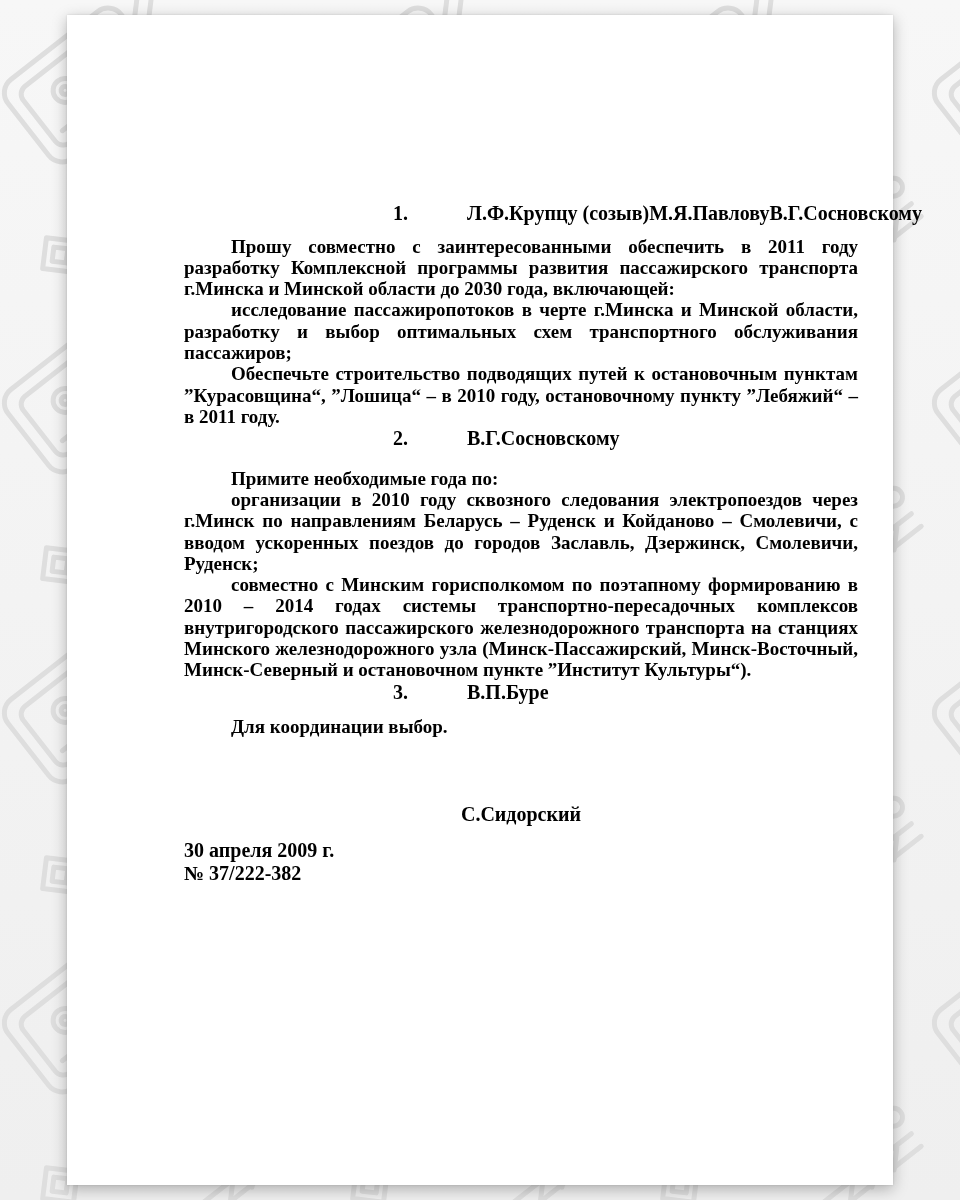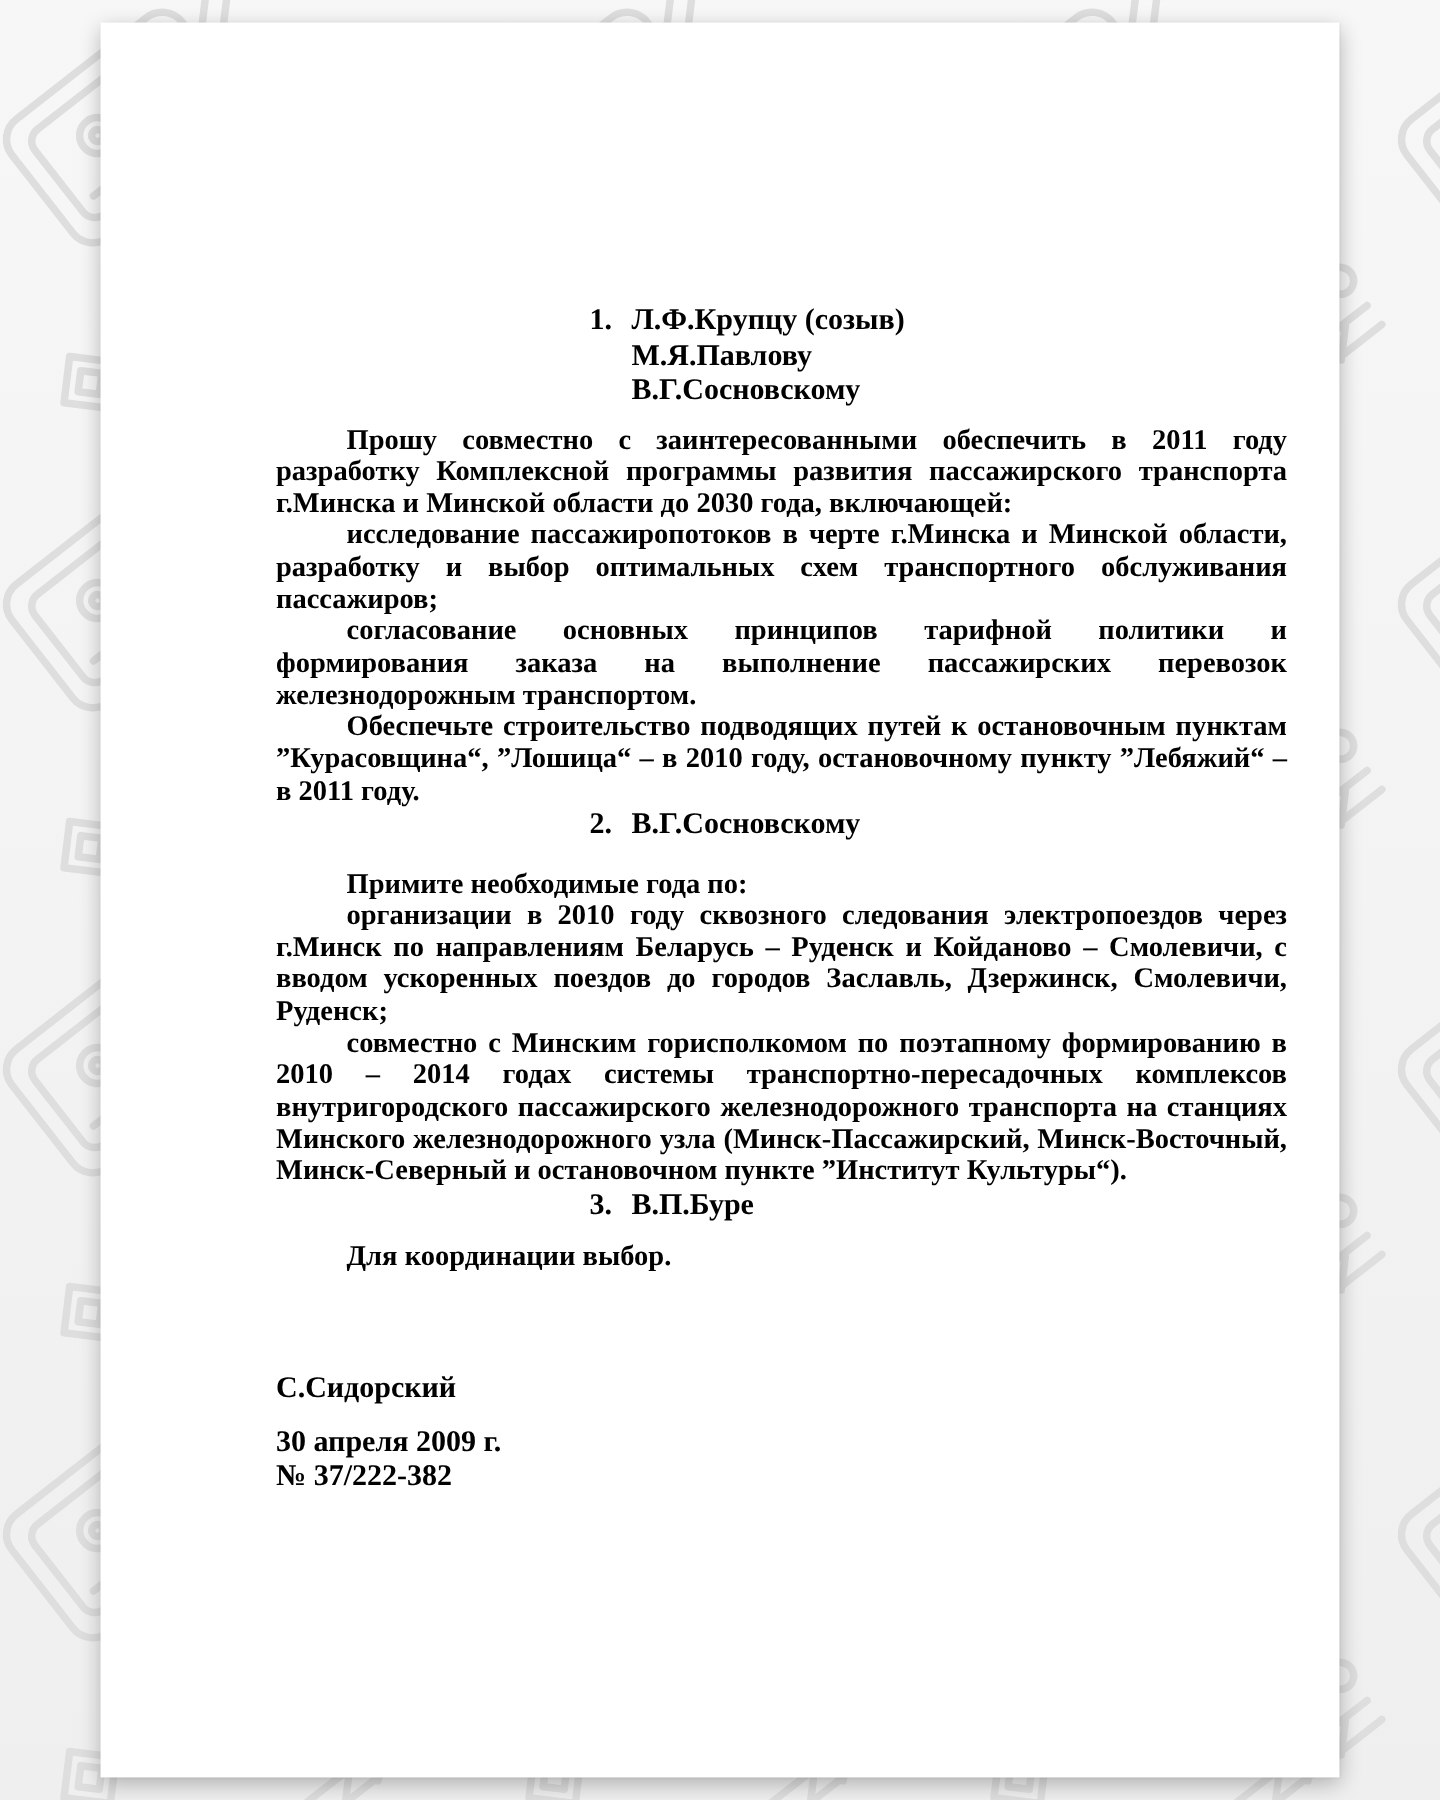--- a/index.html
+++ b/index.html
@@ -37,37 +37,38 @@
     display: flex;
     gap: 13px;
     padding-left: 209px;
     font-weight: bold;
     font-size: 20px;
     line-height: 23.5px;
     white-space: nowrap;
   }
   .sec-head .names {
     display: flex;
-    flex-direction: column;
+    flex-direction: row;
+    margin-left: 46px;
   }
   .u { text-underline-offset: 3px; }
   .bp {
     margin: 0;
     font-weight: bold;
     font-size: 19px;
     line-height: 21.3px;
     text-align: justify;
     text-indent: 47px;
   }
   .sec1 .sec-head { margin-bottom: 10px; }
   .sec2 .sec-head { margin-top: 0px; margin-bottom: 17px; }
   .sec3 .sec-head { margin-top: 0px; margin-bottom: 12px; }
   .signature {
     margin-top: 66px;
-    text-align: left;
+    text-align: center;
     font-weight: bold;
     font-size: 20px;
     line-height: 23.5px;
   }
   .dateblock {
     margin-top: 12px;
     font-weight: bold;
     font-size: 20px;
     line-height: 23.5px;
   }
@@ -124,21 +125,20 @@
       <div class="sec-head">
         <span>1.</span>
         <span class="names">
           <span>Л.Ф.Крупцу (созыв)</span>
           <span>М.Я.Павлову</span>
           <span class="u">В.Г.Сосновскому</span>
         </span>
       </div>
       <p class="bp">Прошу совместно с заинтересованными обеспечить в 2011 году разработку Комплексной программы развития пассажирского транспорта г.Минска и Минской области до 2030 года, включающей:</p>
       <p class="bp">исследование пассажиропотоков в черте г.Минска и Минской области, разработку и выбор оптимальных схем транспортного обслуживания пассажиров;</p>
-      <p class="bp">согласование основных принципов тарифной политики и формирования заказа на выполнение пассажирских перевозок железнодорожным транспортом.</p>
       <p class="bp">Обеспечьте строительство подводящих путей к остановочным пунктам ”Курасовщина“, ”Лошица“ – в 2010 году, остановочному пункту ”Лебяжий“ – в 2011 году.</p>
     </section>
 
     <section class="sec2">
       <div class="sec-head">
         <span>2.</span>
         <span class="names">
           <span class="u">В.Г.Сосновскому</span>
         </span>
       </div>

